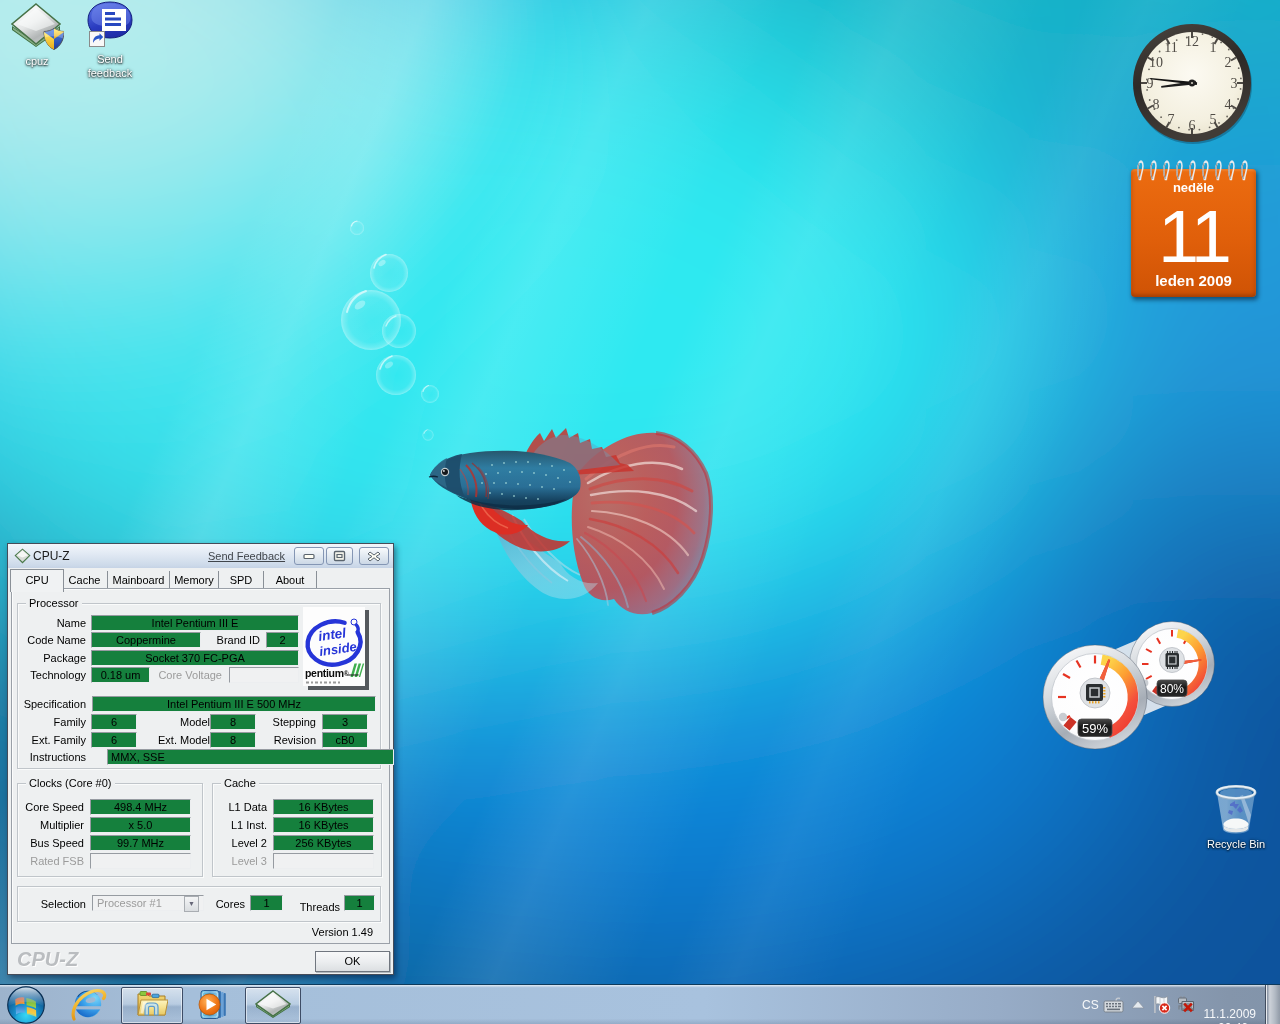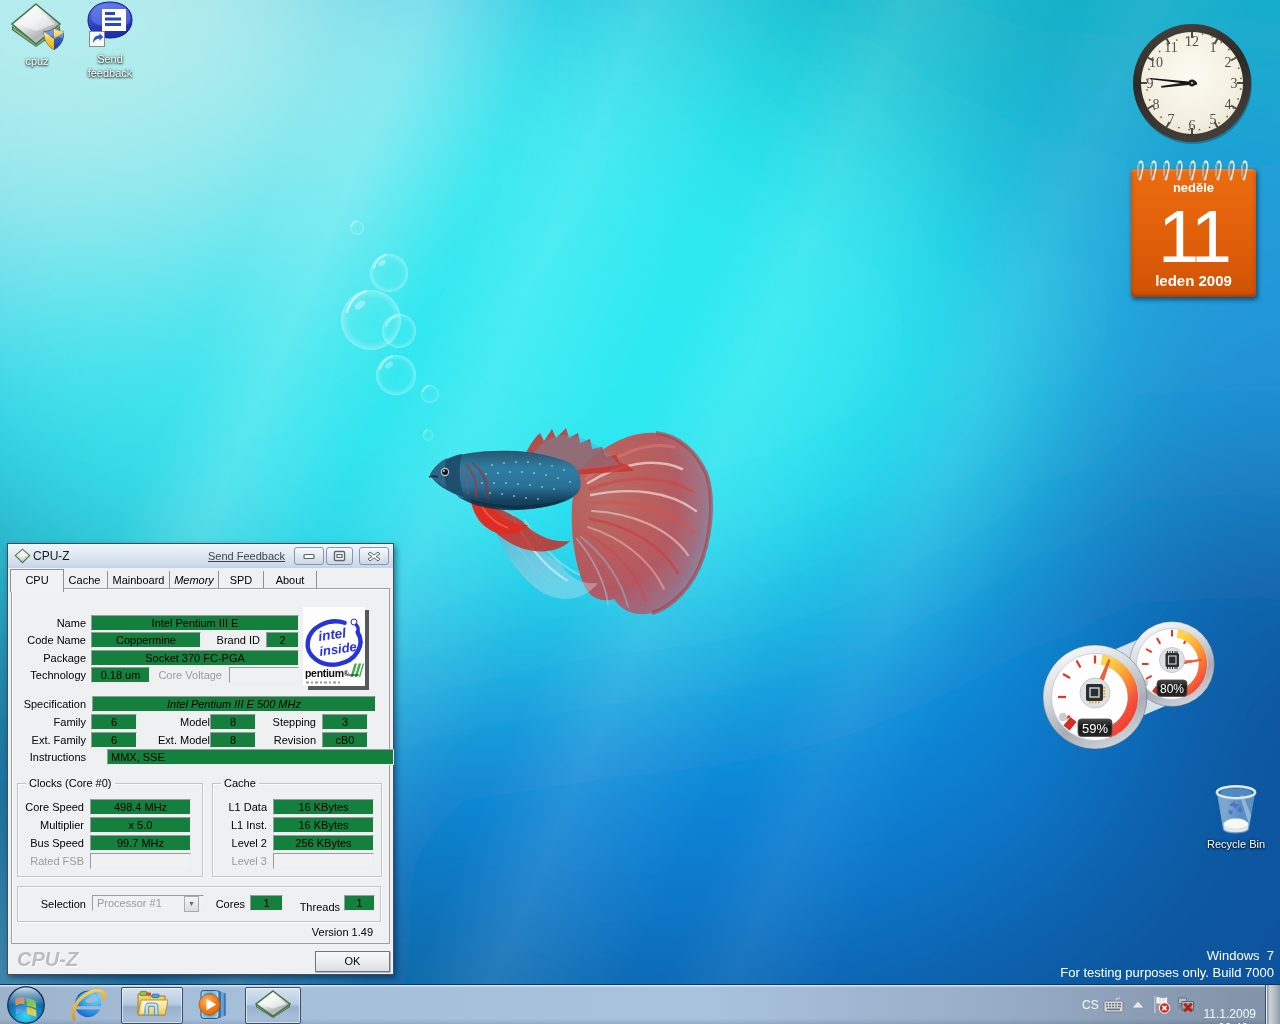--- a/index.html
+++ b/index.html
@@ -513,21 +513,20 @@
 <path d="M24,26 L27,22 L30,27 L27,29 Z"></path>
 <path d="M16,26 L20,27 L19,31 L15,29 Z"></path>
 </g>
 <ellipse cx="23" cy="8.5" rx="19" ry="6" fill="none" stroke="#9cb4c6" stroke-width="3"></ellipse>
 <ellipse cx="23" cy="8.2" rx="19" ry="6" fill="none" stroke="#e8f0f6" stroke-width="1.8"></ellipse>
 <ellipse cx="23" cy="9" rx="16" ry="4.6" fill="#b8d8ee" opacity="0.4"></ellipse>
 </svg>
 <div style="margin-top:1px">Recycle Bin</div>
 </div>
 
-<div class="w7text">Windows&nbsp; 7<br>For testing purposes only. Build 7000</div>
 
 <div id="cpuz">
  <div id="titlebar">
    <svg style="position:absolute;left:6px;top:4px" width="17" height="16" viewBox="0 0 17 16">
           <polygon points="8.5,0.5 16.5,7.5 8.5,15.5 0.5,7.5" fill="#49794a"></polygon>
           <polygon points="8.5,1.8 15,7.5 8.5,13.8 2,7.5" fill="#d8dcd8"></polygon>
           <polygon points="8.5,2.5 14,7.3 8.5,9.5 3,7.3" fill="#f6f8f6"></polygon>
         </svg>
    <span class="ttl">CPU-Z</span>
    <span class="sendfb">Send Feedback</span>
@@ -537,25 +536,28 @@
    <span class="capbtn" style="left:318px;width:25px;"><svg width="25" height="16" viewBox="0 0 25 16">
             <rect x="7.5" y="3.5" width="10" height="9" rx="1" fill="#fffef4" stroke="#5a646e" stroke-width="1.4"></rect>
             <rect x="10" y="6.5" width="5" height="3" fill="none" stroke="#5a646e" stroke-width="1.2"></rect>
           </svg></span>
    <span class="capbtn" style="left:351px;width:28px;"><svg width="28" height="16" viewBox="0 0 28 16">
             <path d="M10,4 L14,7 L18,4 L20,6 L16,8.5 L20,11 L18,13 L14,9.8 L10,13 L8,11 L12,8.5 L8,6 Z" fill="#fffef4" stroke="#5a646e" stroke-width="1"></path>
           </svg></span>
  </div>
  <div class="tab" style="left:54px;width:45px;">Cache</div>
  <div class="tab" style="left:100px;width:61px;">Mainboard</div>
- <div class="tab" style="left:162px;width:48px;font-style:italic;">Memory</div>
+ <div class="tab" style="left:162px;width:48px;">Memory</div>
  <div class="tab" style="left:211px;width:44px;">SPD</div>
  <div class="tab" style="left:256px;width:52px;">About</div>
  <div id="tabsel">CPU</div>
  <div id="tabpage">
+  <div class="grp" style="left:5px;top:14px;width:362px;height:164px;">
+          <span class="glbl">Processor</span>
+        </div>
   <div class="lbl" style="left:0px;top:28px;width:74px;">Name</div>
   <div class="fld" style="left:79px;top:26px;width:206px;">Intel Pentium III E</div>
   <div class="lbl" style="left:0px;top:45px;width:74px;">Code Name</div>
   <div class="fld" style="left:79px;top:43px;width:108px;">Coppermine</div>
   <div class="lbl" style="left:170px;top:45px;width:78px;">Brand ID</div>
   <div class="fld" style="left:254px;top:43px;width:31px;">2</div>
   <div class="lbl" style="left:0px;top:63px;width:74px;text-align:right;">Package</div>
   <div class="fld" style="left:79px;top:61px;width:206px;">Socket 370 FC-PGA</div>
   <div class="lbl" style="left:0px;top:80px;width:74px;">Technology</div>
   <div class="fld" style="left:79px;top:78px;width:57px;">0.18 um</div>
@@ -583,21 +585,21 @@
             <rect x="8" y="74.5" width="2" height="2"></rect>
             <rect x="12" y="74.5" width="3" height="2"></rect>
             <rect x="17" y="74.5" width="2" height="2"></rect>
             <rect x="21" y="74.5" width="3" height="2"></rect>
             <rect x="26" y="74.5" width="2" height="2"></rect>
             <rect x="30" y="74.5" width="3" height="2"></rect>
             <rect x="35" y="74.5" width="2" height="2"></rect>
           </g>
   </svg>
   <div class="lbl" style="left:0px;top:109px;width:74px;">Specification</div>
-  <div class="fld" style="left:80px;top:107px;width:282px;font-style:italic;">Intel Pentium III E 500 MHz</div>
+  <div class="fld" style="left:80px;top:107px;width:282px;">Intel Pentium III E 500 MHz</div>
   <div class="lbl" style="left:0px;top:127px;width:74px;">Family</div>
   <div class="fld" style="left:79px;top:125px;width:44px;">6</div>
   <div class="lbl" style="left:120px;top:127px;width:78px;">Model</div>
   <div class="fld" style="left:198px;top:125px;width:44px;">8</div>
   <div class="lbl" style="left:234px;top:127px;width:70px;">Stepping</div>
   <div class="fld" style="left:310px;top:125px;width:44px;">3</div>
   <div class="lbl" style="left:0px;top:145px;width:74px;">Ext. Family</div>
   <div class="fld" style="left:79px;top:143px;width:44px;">6</div>
   <div class="lbl" style="left:120px;top:145px;width:78px;">Ext. Model</div>
   <div class="fld" style="left:198px;top:143px;width:44px;">8</div>

